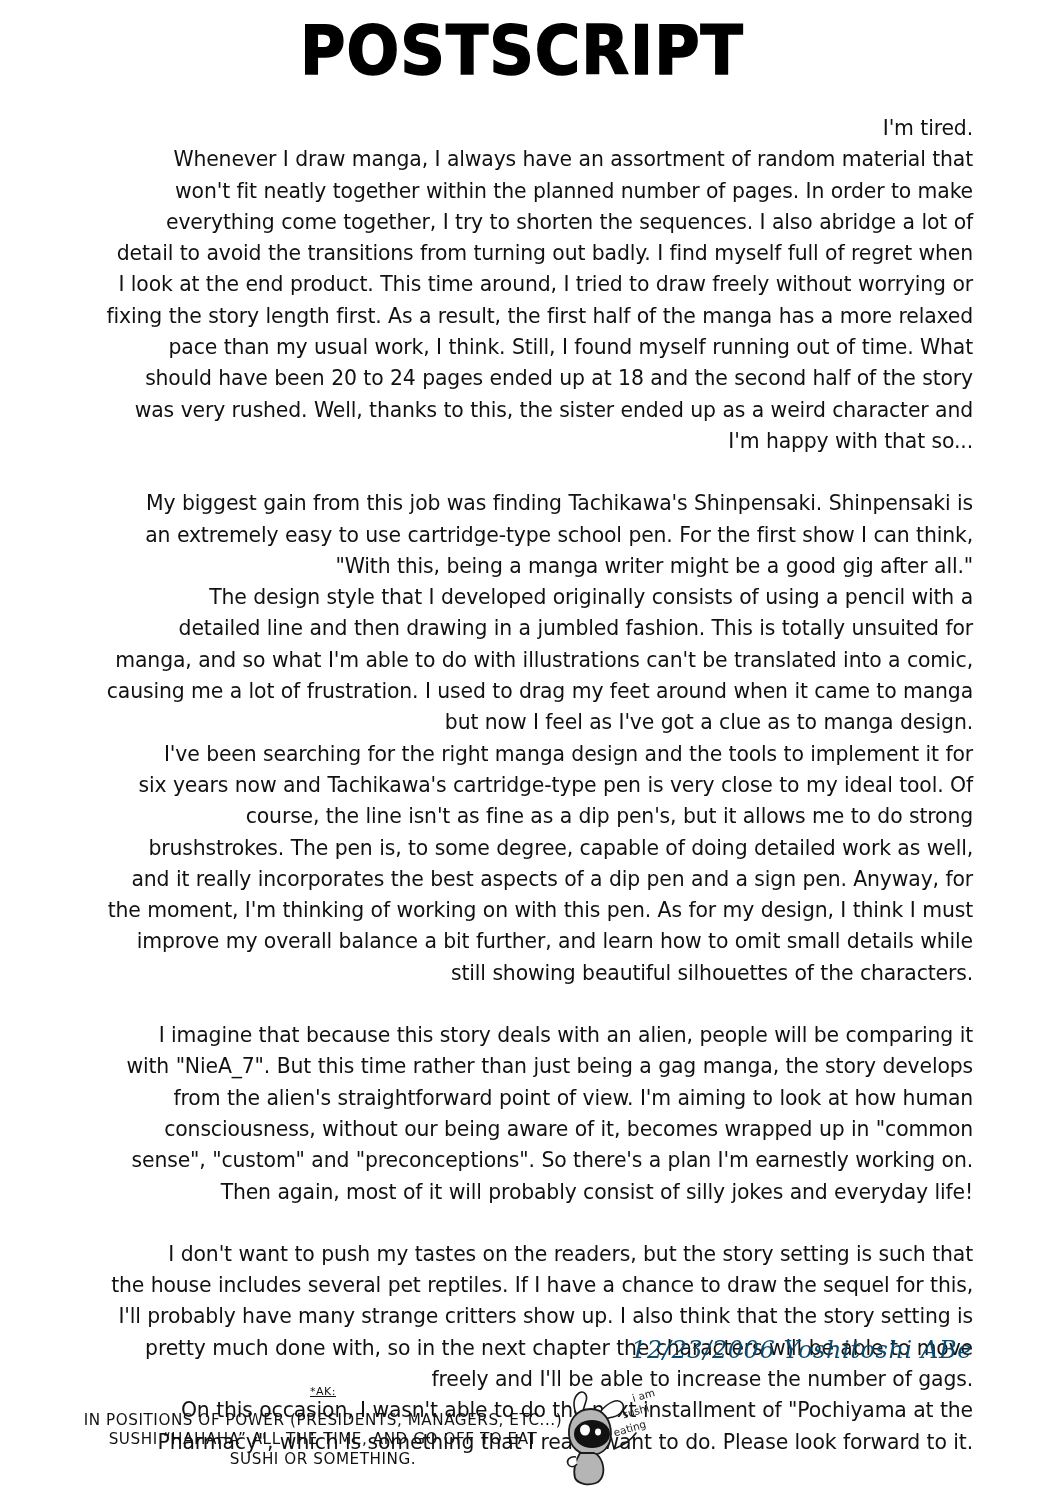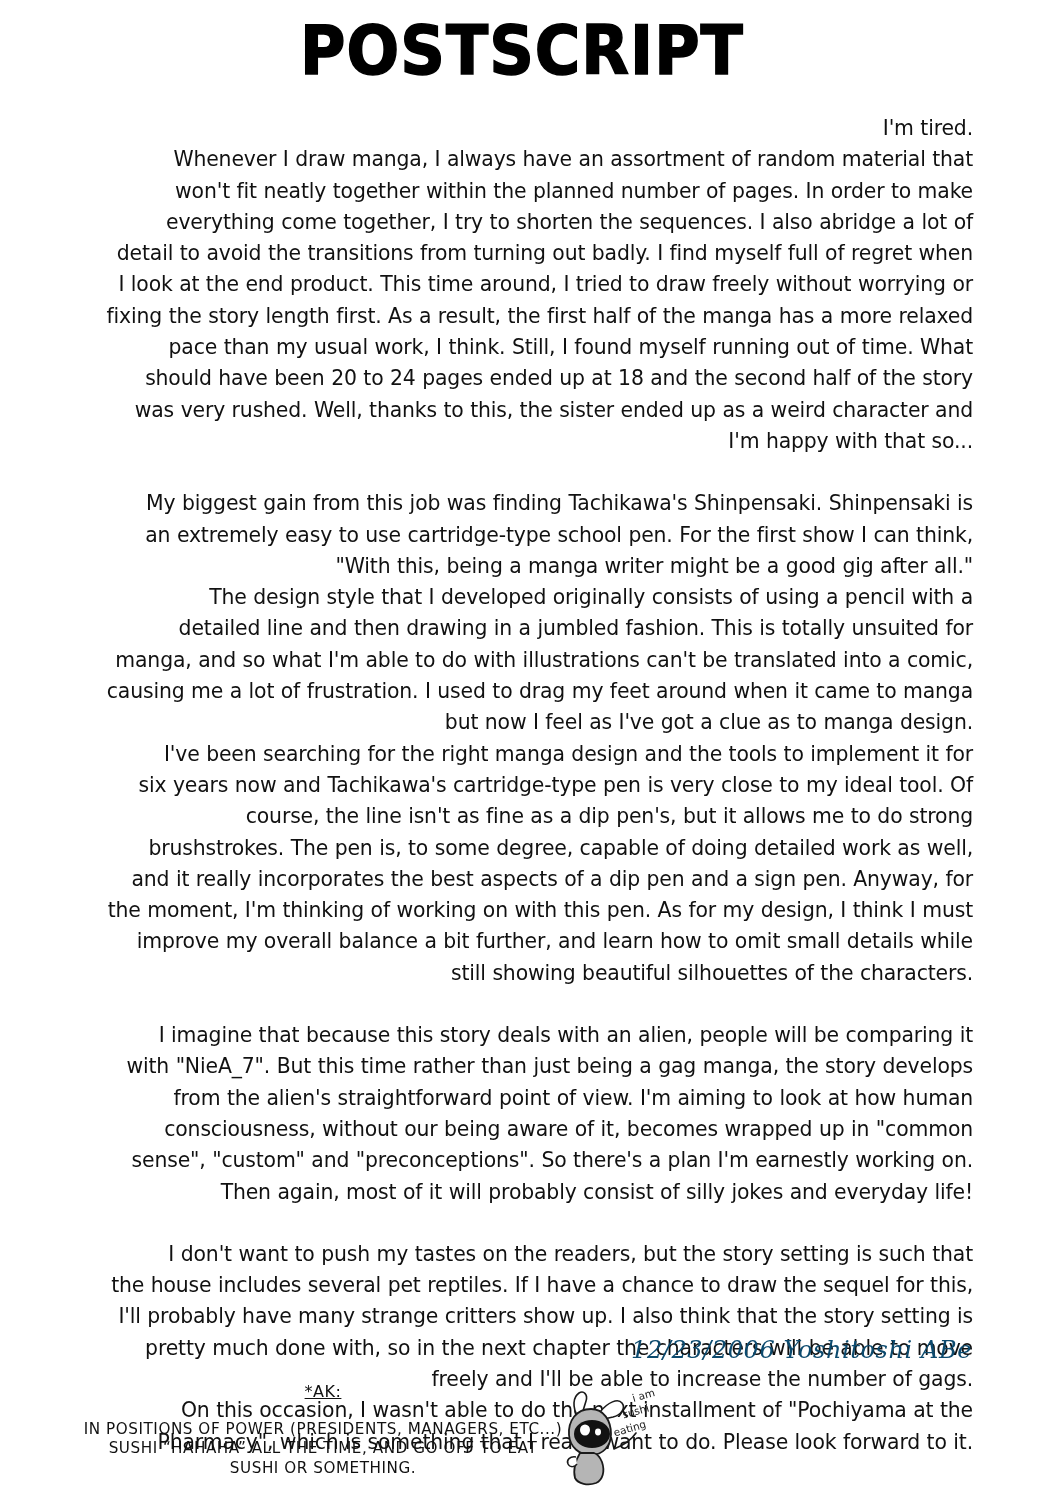--- a/index.html
+++ b/index.html
@@ -84,23 +84,23 @@
     width: 510px;
     text-align: center;
     font-family: "DejaVu Sans", sans-serif;
     font-size: 15.2px;
     line-height: 19.2px;
     letter-spacing: 0.55px;
     color: #111;
     font-weight: 500;
   }
   .footnote .fn-head {
-    font-size: 16px;
+    font-size: 11px;
     letter-spacing: 0.5px;
-    margin-bottom: 19px;
+    margin-bottom: 10px;
     text-decoration: underline;
   }
   .footnote .fn-line { white-space: nowrap; }
 
   
   .doodle {
     position: absolute;
     left: 548px;
     top: 1383px;
     width: 130px;

